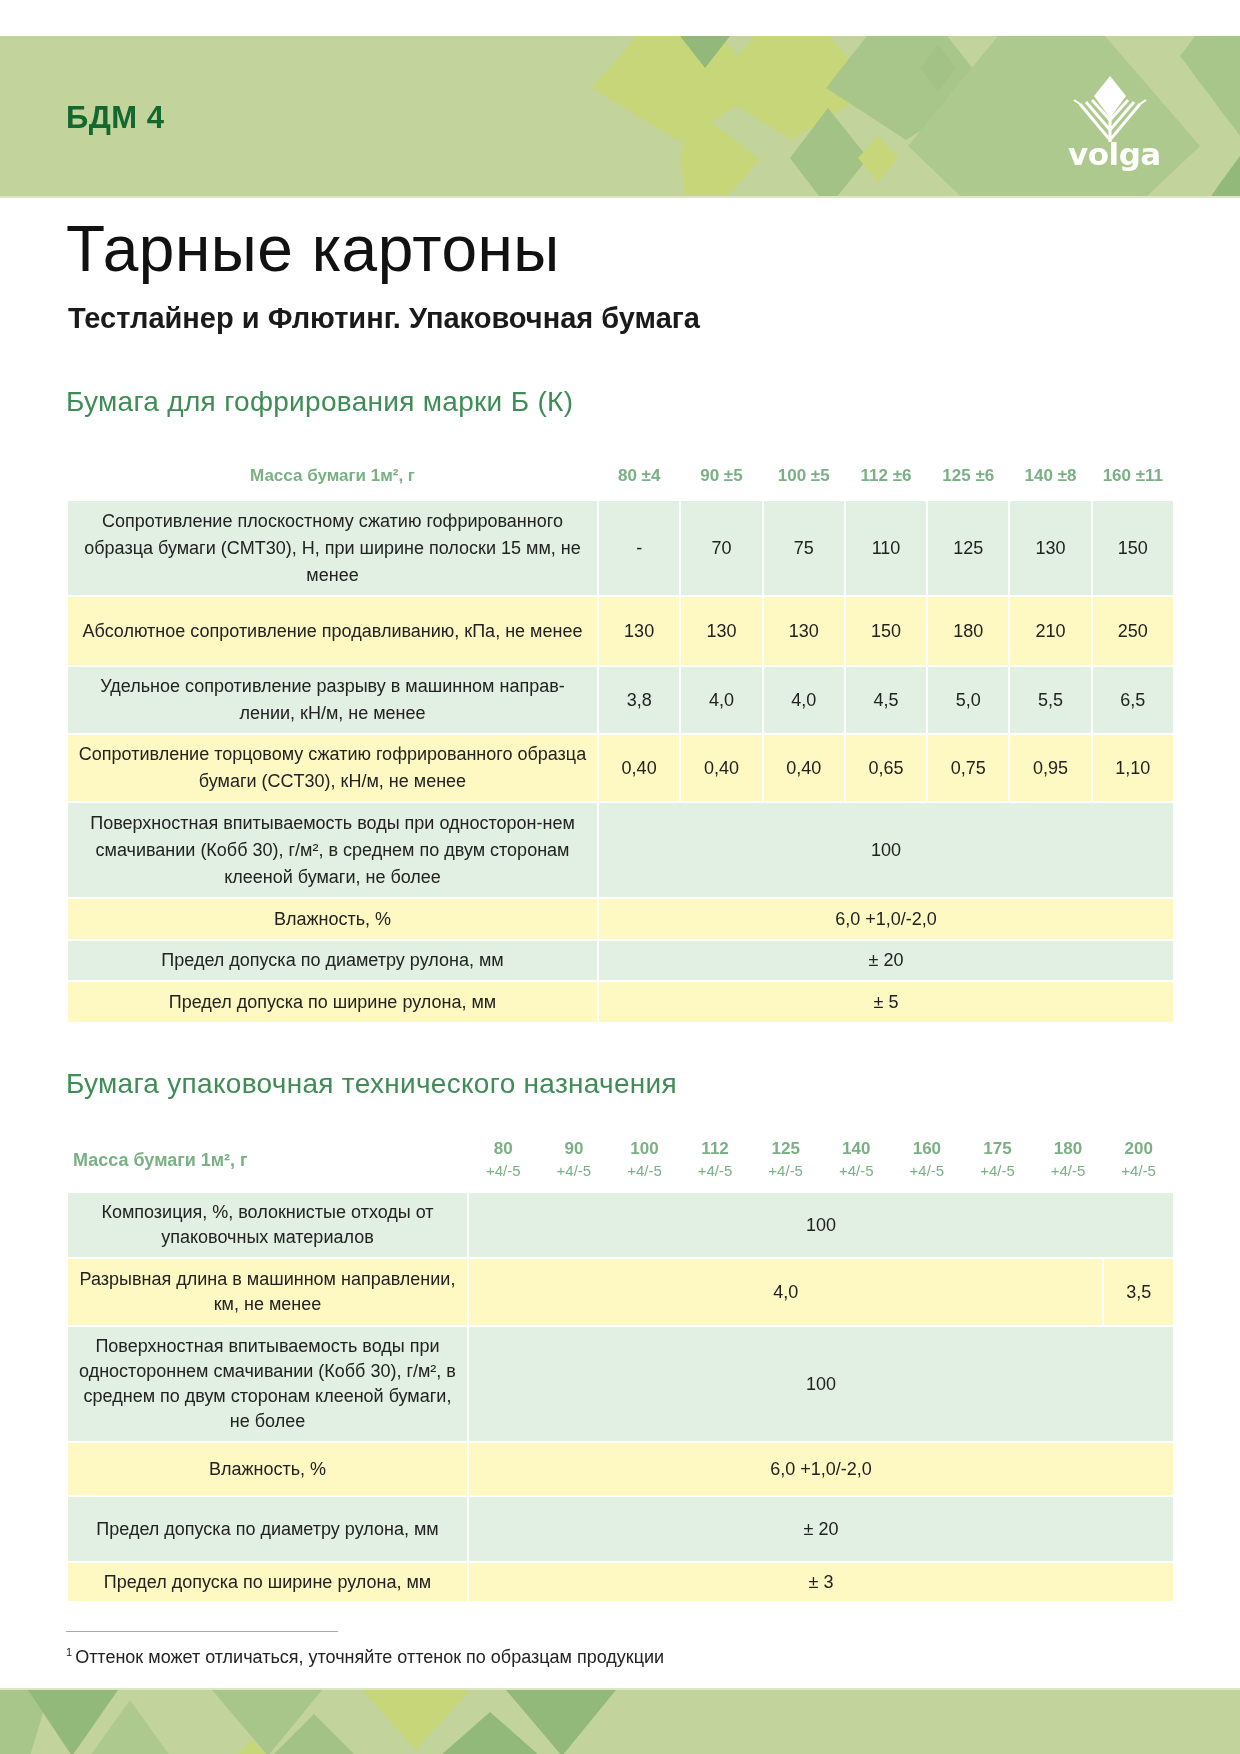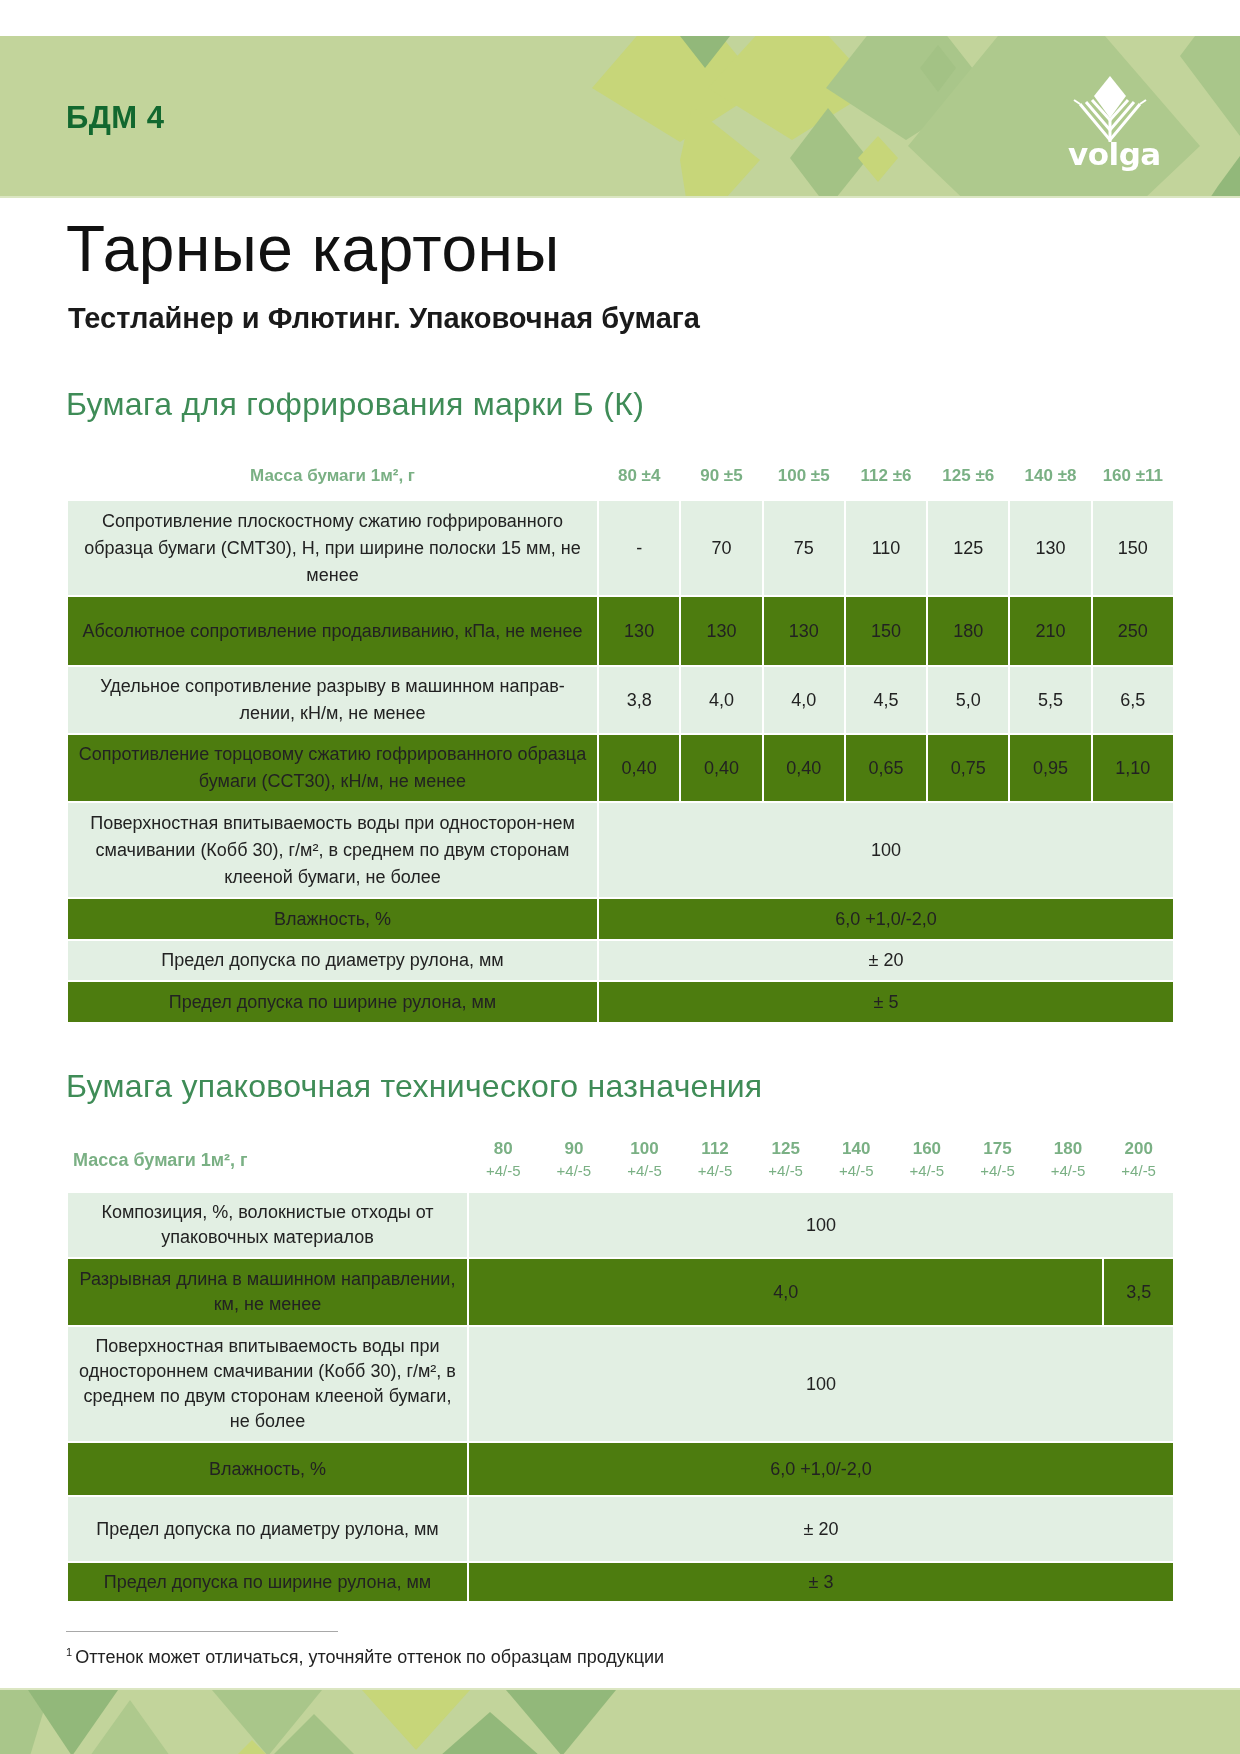--- a/index.html
+++ b/index.html
@@ -12,32 +12,32 @@
   .machine-label { position: absolute; left: 66px; top: 64px; font-size: 31px; font-weight: bold; color: #12682f; letter-spacing: 0.5px; }
   .logo { position: absolute; left: 1070px; top: 38px; width: 80px; height: 104px; }
   .logo-text { position: absolute; left: 1068px; top: 100px; width: 84px; text-align: left; color: #ffffff; font-size: 31px; font-weight: bold; font-family: "DejaVu Sans", sans-serif; letter-spacing: -0.5px; }
 
   
   .footer { position: absolute; left: 0; top: 1688px; width: 1240px; height: 66px; background: #c2d49b; overflow: hidden; border-top: 2px solid #dbe6c2; }
 
   
   .page-title { position: absolute; left: 66px; top: 212px; font-size: 64px; font-weight: normal; color: #111111; letter-spacing: 0.5px; }
   .page-subtitle { position: absolute; left: 68px; top: 302px; font-size: 29px; font-weight: bold; color: #1a1a1a; }
-  .section-title { position: absolute; left: 66px; font-size: 32px; color: #3f8c57; font-weight: normal; letter-spacing: 0.3px; }
+  .section-title { position: absolute; left: 66px; font-size: 28px; color: #3f8c57; font-weight: normal; letter-spacing: 0.3px; }
   #sec1-title { top: 386px; }
   #sec2-title { top: 1068px; }
 
   
   table.spec { position: absolute; left: 66px; width: 1109px; border-collapse: collapse; table-layout: fixed; }
   table.spec th { color: #7ab084; font-weight: bold; font-size: 17px; text-align: center; vertical-align: middle; background: #ffffff; }
   table.spec td { font-size: 18px; color: #222; vertical-align: middle; border: 2px solid #ffffff; }
   table.spec td.param { padding: 6px 6px; line-height: 27px; text-align: center; }
   table.spec td.val { text-align: center; }
   tr.g td { background: #e2efe3; }
-  tr.y td { background: #4d7c0f; margin-top: 12px; }
+  tr.y td { background: #fef9c3; margin-top: 12px; }
 
   #table1 { top: 456px; }
   #table1 th { height: 44px; padding-bottom: 4px; }
   #table1 col.c0 { width: 531px; }
   #table1 tr.r0 { height: 96px; }
   #table1 tr.r1 { height: 70px; }
   #table1 tr.r2 { height: 68px; }
   #table1 tr.r3 { height: 68px; }
   #table1 tr.r4 { height: 96px; }
   #table1 tr.r5 { height: 42px; }

